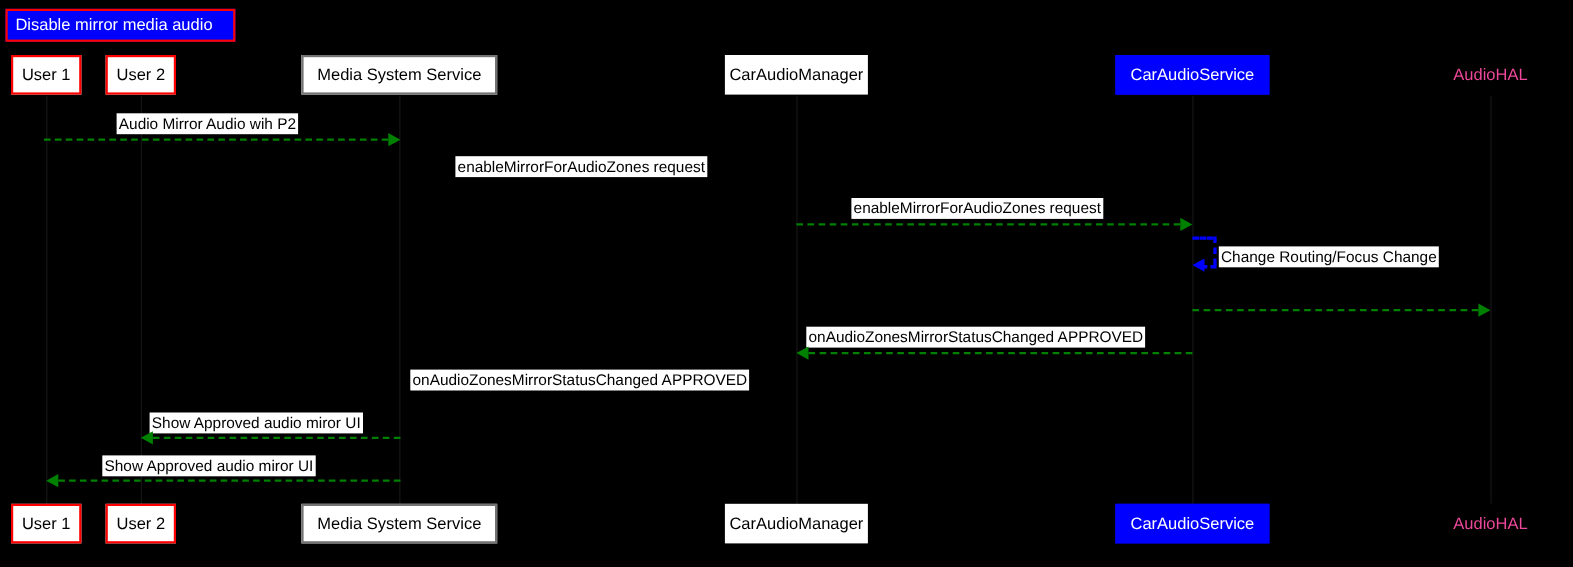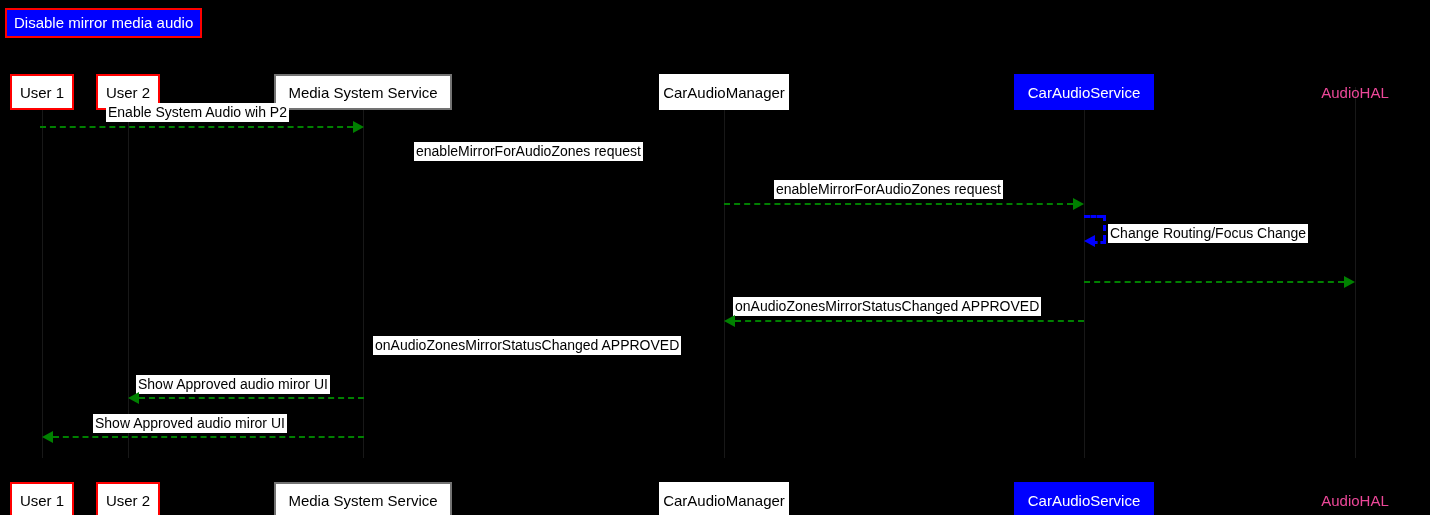--- a/index.html
+++ b/index.html
@@ -17,36 +17,35 @@
     font-family: "Liberation Sans", sans-serif;
   }
   
   .title-box {
     position: absolute;
     background: #0000FF;
     border: 2px solid #FF0000;
     color: #FFFFFF;
     font-size: 15px;
     line-height: 1;
-    padding: 5px 7px 6px 7px;
+    padding: 5px 19px 6px 7px;
     white-space: nowrap;
     box-sizing: border-box;
   }
   
   .participant {
     position: absolute;
     box-sizing: border-box;
     display: flex;
     align-items: center;
     justify-content: center;
     font-size: 15px;
     line-height: 1;
     white-space: nowrap;
     text-align: center;
-    margin-top: 24px;
   }
   .p-boxed {
     background: #FFFFFF;
     color: #000000;
   }
   .p-red    { border: 2px solid #FF0000; }
   .p-green  { border: 2px solid #737373; }
   .p-blue {
     background: #0000FF;
     color: #FFFFFF;
@@ -127,21 +126,21 @@
     <div class="participant p-boxed p-green" style="left: 274px; top: 50px; width: 178px; height: 36px;">Media System Service</div>
     <div class="participant p-boxed" style="left: 659px; top: 50px; width: 130px; height: 36px;">CarAudioManager</div>
     <div class="participant p-blue" style="left: 1014px; top: 50px; width: 140px; height: 36px;">CarAudioService</div>
     <div class="participant p-plain" style="left: 1310px; top: 50px; width: 90px; height: 36px;">AudioHAL</div>
     <div class="participant p-boxed p-red" style="left: 10px; top: 458px; width: 64px; height: 36px;">User 1</div>
     <div class="participant p-boxed p-red" style="left: 96px; top: 458px; width: 64px; height: 36px;">User 2</div>
     <div class="participant p-boxed p-green" style="left: 274px; top: 458px; width: 178px; height: 36px;">Media System Service</div>
     <div class="participant p-boxed" style="left: 659px; top: 458px; width: 130px; height: 36px;">CarAudioManager</div>
     <div class="participant p-blue" style="left: 1014px; top: 458px; width: 140px; height: 36px;">CarAudioService</div>
     <div class="participant p-plain" style="left: 1310px; top: 458px; width: 90px; height: 36px;">AudioHAL</div>
-    <div class="msg-label" style="left: 106px; top: 103px;">Enable System Audio wih P2</div>
+    <div class="msg-label" style="left: 106px; top: 103px;">Audio Mirror Audio wih P2</div>
     <div class="msg-line" style="left: 40px; top: 126px; width: 313px;"></div>
     <div class="arrow-head arrow-right" style="left: 353px; top: 121px;"></div>
     <div class="msg-label" style="left: 414px; top: 142px;">enableMirrorForAudioZones request</div>
     <div class="msg-label" style="left: 774px; top: 180px;">enableMirrorForAudioZones request</div>
     <div class="msg-line" style="left: 724px; top: 203px; width: 349px;"></div>
     <div class="arrow-head arrow-right" style="left: 1073px; top: 198px;"></div>
     <div class="msg-label" style="left: 1108px; top: 224px;">Change Routing/Focus Change</div>
     <div class="self-top" style="left: 1084px; top: 215px; width: 19px;"></div>
     <div class="self-side" style="left: 1103px; top: 215px; height: 26px;"></div>
     <div class="self-bottom" style="left: 1092px; top: 241px; width: 14px;"></div>

